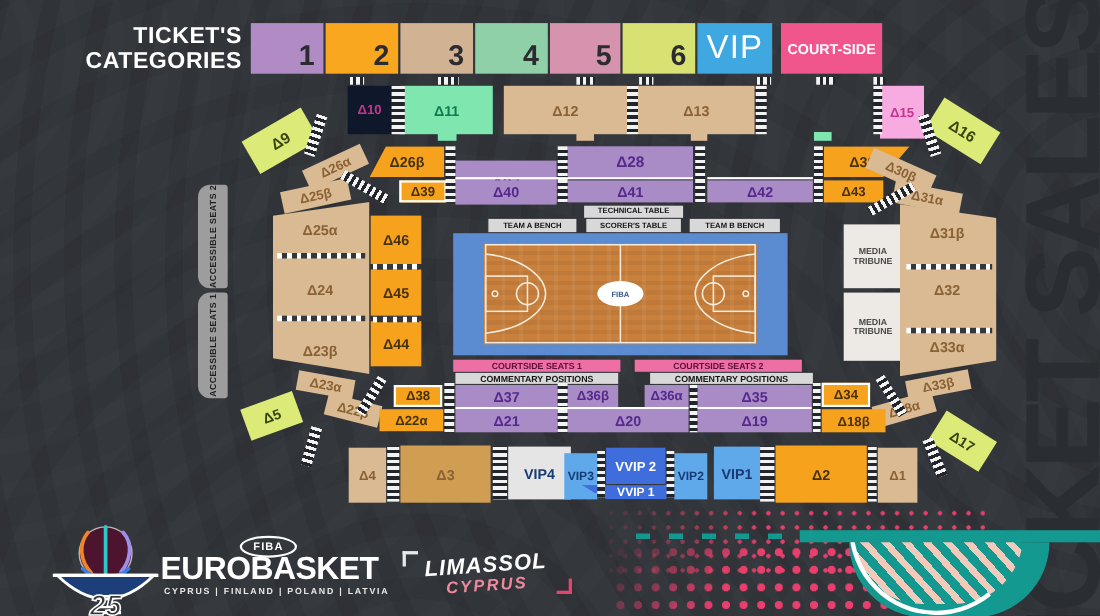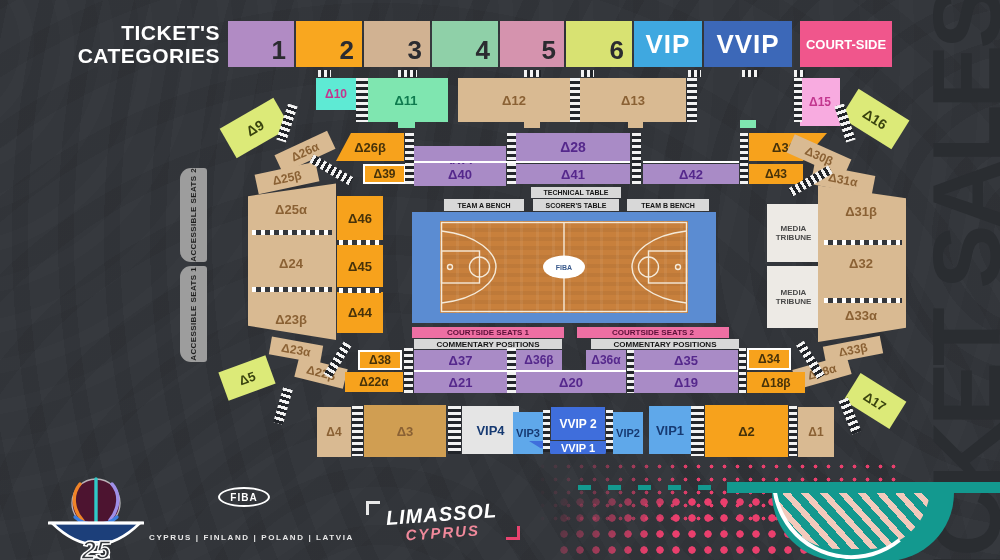--- a/index.html
+++ b/index.html
@@ -13,21 +13,21 @@
   .watermark{position:absolute;right:-22px;top:-46px;height:680px;z-index:0;color:#2a2d31;
     font-size:96px;font-weight:900;letter-spacing:-4px;writing-mode:vertical-rl;
     transform:rotate(180deg);white-space:nowrap;user-select:none;}
   
   .legend-title{position:absolute;left:0;top:21px;width:220px;text-align:right;color:#fff;
     font-weight:800;font-size:21px;line-height:23px;letter-spacing:.5px;z-index:3;}
   .legend-items{position:absolute;left:228px;top:21px;height:46px;display:flex;z-index:3;}
   .lg-item{height:46px;margin-right:2px;display:flex;box-sizing:border-box;}
   .lg-item.num{align-items:flex-end;justify-content:flex-end;padding:0 8px 1px 0;
     font-size:26px;font-weight:800;color:#2b2b30;}
-  .lg-item.big{align-items:center;justify-content:center;font-size:26px;font-weight:700;
+  .lg-item.big{align-items:center;justify-content:center;font-size:30px;font-weight:400;
     color:#fff;letter-spacing:1px;text-align:right;}
   .lg-item.small{align-items:center;justify-content:center;text-align:center;font-size:13px;
     line-height:15px;font-weight:800;color:#fff;}
   
   #arena{position:absolute;inset:0;z-index:2;}
   .sec{position:absolute;display:flex;align-items:center;justify-content:center;
     font-weight:800;box-sizing:border-box;white-space:nowrap;}
   .stair{position:absolute;background:repeating-linear-gradient(180deg,#f2f2f2 0 3px,#22252a 3px 6px);}
   .stair.h{background:repeating-linear-gradient(90deg,#f2f2f2 0 3px,#22252a 3px 6px);}
   .dash{position:absolute;background:repeating-linear-gradient(90deg,#ffffff 0 4px,#34373c 4px 9px);}
@@ -88,21 +88,20 @@
     <div>CATEGORIES</div>
   </div>
   <div class="legend-items" id="legend-items">
       <div class="lg-item num" style="width: 66px; background: rgb(177, 139, 196);">1</div>
       <div class="lg-item num" style="width: 66px; background: rgb(249, 167, 31);">2</div>
       <div class="lg-item num" style="width: 66px; background: rgb(209, 178, 146);">3</div>
       <div class="lg-item num" style="width: 66px; background: rgb(143, 208, 168);">4</div>
       <div class="lg-item num" style="width: 64px; background: rgb(213, 147, 174);">5</div>
       <div class="lg-item num" style="width: 66px; background: rgb(216, 226, 114);">6</div>
       <div class="lg-item big" style="width: 68px; background: rgb(63, 168, 224);">VIP</div>
-      <div class="lg-item big" style="width: 88px; background: rgb(60, 104, 184);">VVIP</div>
       <div class="lg-item small" style="width: 92px; background: rgb(240, 86, 140); margin-left: 6px;">COURT-SIDE</div>
     </div>
 
   <div id="arena">
 
     <div class="access" style="left:180px;top:168px;width:27px;height:94px;">
       <span>ACCESSIBLE SEATS 2</span>
       </div>
     <div class="access" style="left:180px;top:266px;width:27px;height:96px;">
       <span>ACCESSIBLE SEATS 1</span>
@@ -134,21 +133,21 @@
     </div>
 
     <div class="pinkbar" style="left:412px;top:327px;width:152px;height:11px;font-size:8px;">COURTSIDE SEATS 1</div>
     <div class="lblbox" style="left:414px;top:339px;width:148px;height:10px;font-size:8px;">COMMENTARY POSITIONS</div>
     <div class="pinkbar" style="left:577px;top:327px;width:152px;height:11px;font-size:8px;">COURTSIDE SEATS 2</div>
     <div class="lblbox" style="left:591px;top:339px;width:148px;height:10px;font-size:8px;">COMMENTARY POSITIONS</div>
 
     <div class="media" style="left:767px;top:204px;width:53px;height:58px;font-size:8px;">MEDIA TRIBUNE</div>
     <div class="media" style="left:767px;top:266px;width:53px;height:62px;font-size:8px;">MEDIA TRIBUNE</div>
   <div class="sec" style="left: 224px; top: 111px; width: 62px; height: 34px; background: rgb(220, 234, 120); color: rgb(57, 67, 15); transform: rotate(-30deg); font-size: 14px;">Δ9</div>
-      <div class="sec" style="left: 316px; top: 78px; width: 40px; height: 32px; background: #5eead4; color: rgb(194, 54, 142); font-size: 12px;">Δ10</div>
+      <div class="sec" style="left: 316px; top: 78px; width: 40px; height: 44px; background: #0f172a; color: rgb(194, 54, 142); font-size: 12px;">Δ10</div>
       <div class="sec" style="left: 364px; top: 78px; width: 84px; height: 44px; background: rgb(127, 230, 176); color: rgb(14, 122, 78); font-size: 13px;">Δ11</div>
       <div class="sec" style="left: 458px; top: 78px; width: 112px; height: 44px; background: rgb(217, 186, 146); color: rgb(138, 97, 52); font-size: 13px;">Δ12</div>
       <div class="sec" style="left: 580px; top: 78px; width: 106px; height: 44px; background: rgb(217, 186, 146); color: rgb(138, 97, 52); font-size: 13px;">Δ13</div>
       <div class="sec" style="left: 800px; top: 78px; width: 40px; height: 48px; background: rgb(248, 171, 224); color: rgb(194, 54, 142); font-size: 12px;">Δ15</div>
       <div class="sec" style="left: 845px; top: 102px; width: 60px; height: 34px; background: rgb(220, 234, 120); color: rgb(57, 67, 15); transform: rotate(32deg); font-size: 14px;">Δ16</div>
       <div class="sec" style="left: 398px; top: 120px; width: 17px; height: 8px; background: rgb(127, 230, 176); color: rgb(14, 122, 78);"></div>
       <div class="sec" style="left: 524px; top: 120px; width: 16px; height: 8px; background: rgb(217, 186, 146); color: rgb(138, 97, 52);"></div>
       <div class="sec" style="left: 628px; top: 120px; width: 15px; height: 8px; background: rgb(217, 186, 146); color: rgb(138, 97, 52);"></div>
       <div class="sec" style="left: 740px; top: 120px; width: 16px; height: 8px; background: rgb(127, 230, 176); color: rgb(14, 122, 78);"></div>
       <div class="sec" style="left: 336px; top: 133px; width: 68px; height: 28px; background: rgb(247, 162, 28); color: rgb(70, 50, 10); font-size: 13px; clip-path: polygon(22% 0px, 100% 0px, 100% 100%, 0px 100%);">Δ26β</div>
@@ -265,20 +264,21 @@
       <path d="M72,8 C81,18 79,33 70,44" fill="none" stroke="#9f8fe8" stroke-width="3.4" stroke-linecap="round"></path>
       <path d="M35,41 C45,51 67,51 77,41" fill="none" stroke="#3a7de0" stroke-width="3.2" stroke-linecap="round"></path>
       <path d="M12,47 Q56,90 100,47 Z" fill="#1c3f7a" stroke="#ffffff" stroke-width="2.6"></path>
       <line x1="8" y1="47" x2="104" y2="47" stroke="#ffffff" stroke-width="3"></line>
       <path d="M50,76 L62,76 L59,66 L53,66 Z" fill="none" stroke="#ffffff" stroke-width="2"></path>
       <line x1="42" y1="81" x2="70" y2="81" stroke="#ffffff" stroke-width="3"></line>
       <text x="56" y="83" text-anchor="middle" font-size="26" font-weight="900" font-style="italic" fill="#34373c" stroke="#ffffff" stroke-width="1.4">25</text>
     </svg>
 
     <div class="fiba-badge">FIBA</div>
+    <div class="ebtext">EUROBASKET</div>
     <div class="countries">CYPRUS | FINLAND | POLAND | LATVIA</div>
     <div class="limassol">
       <div class="l1">LIMASSOL</div>
       <div class="l2">CYPRUS</div>
     </div>
     <div class="br-tl"></div>
     <div class="br-br"></div>
   </div>
 </div>
 

